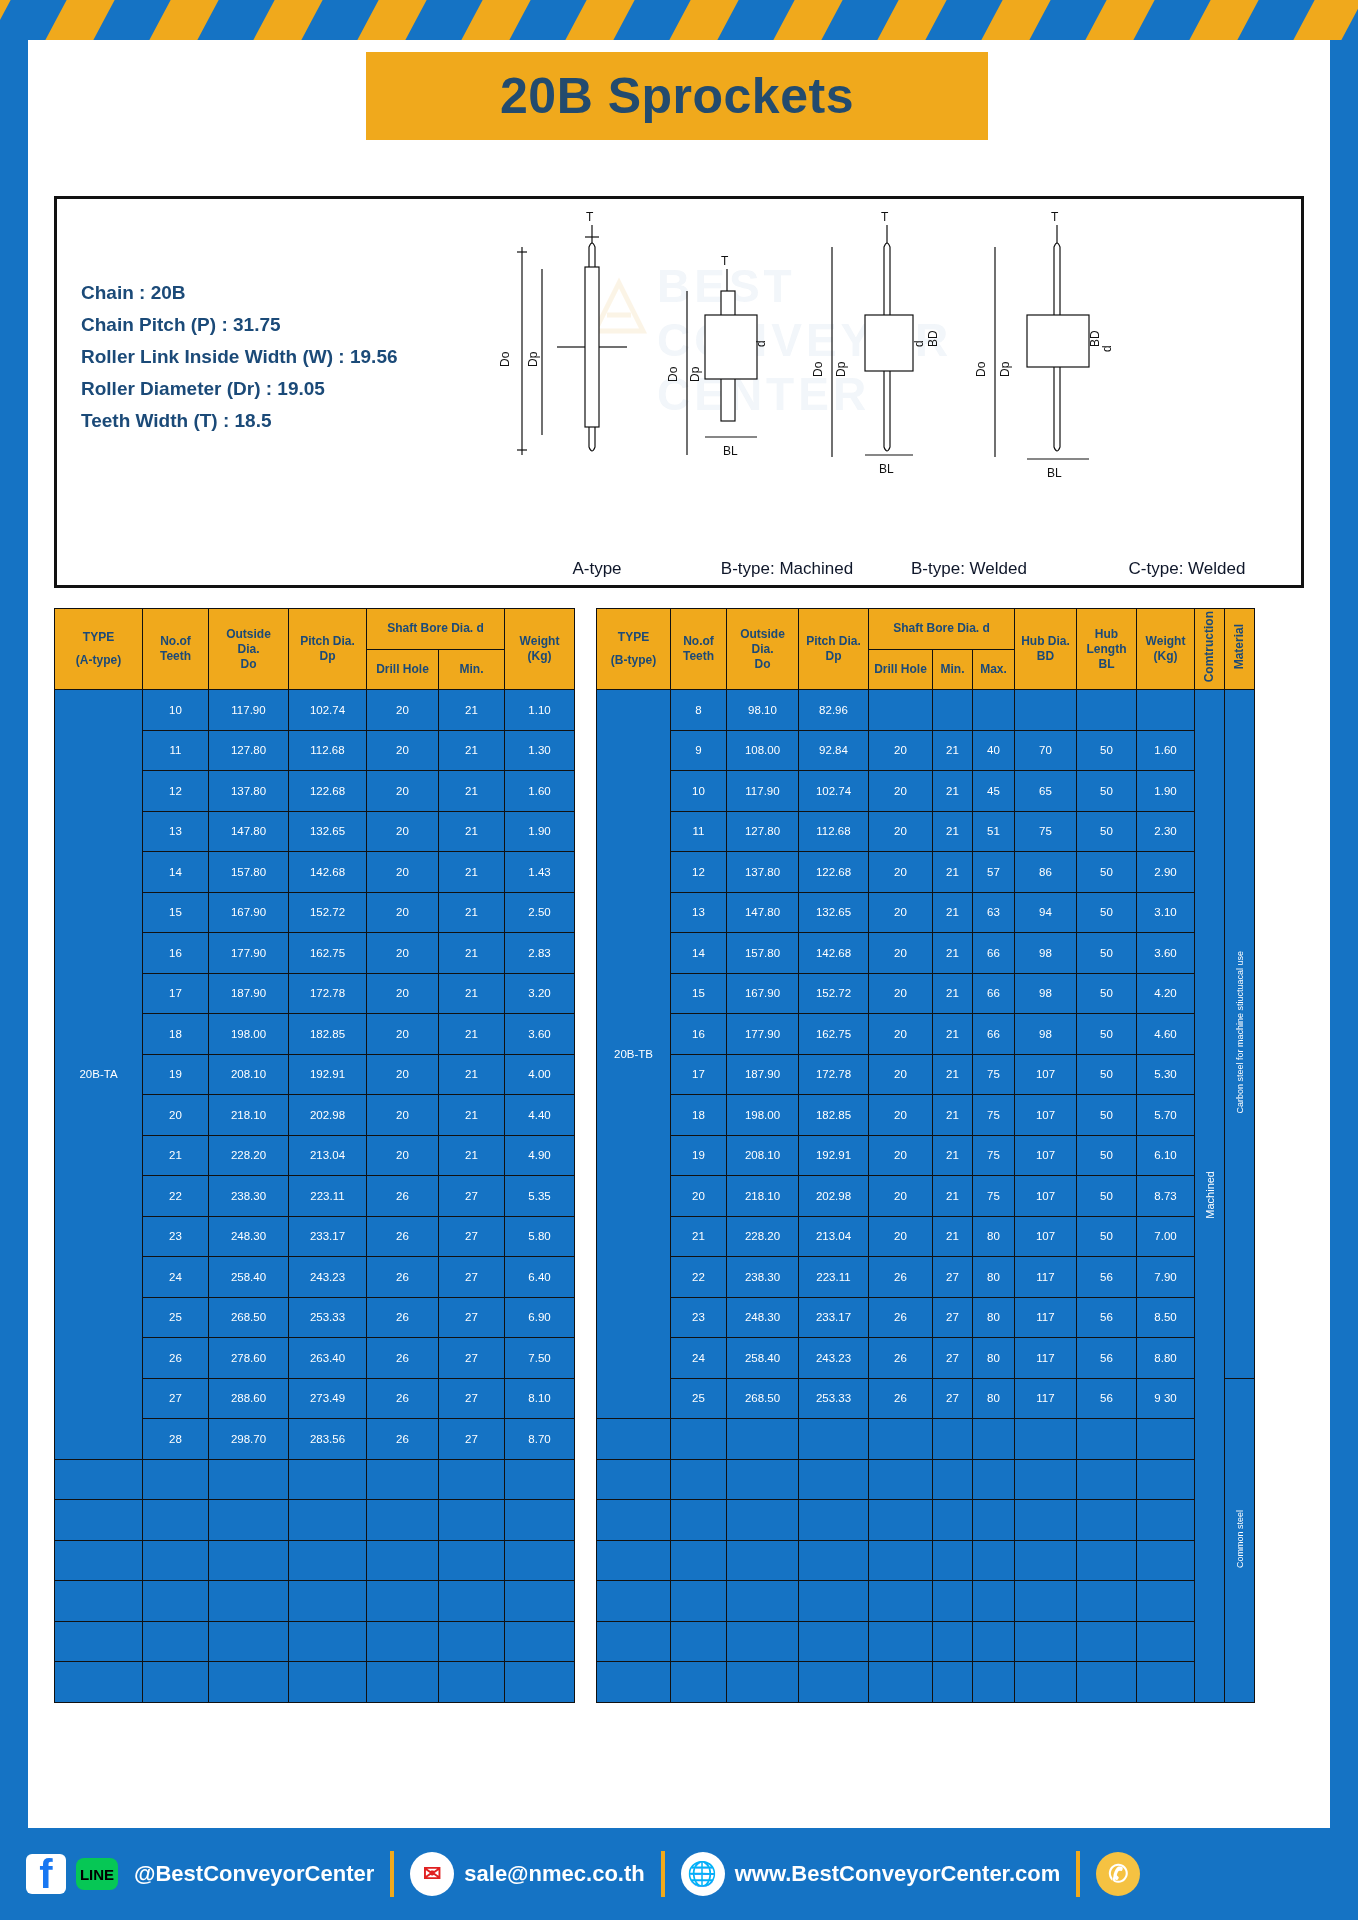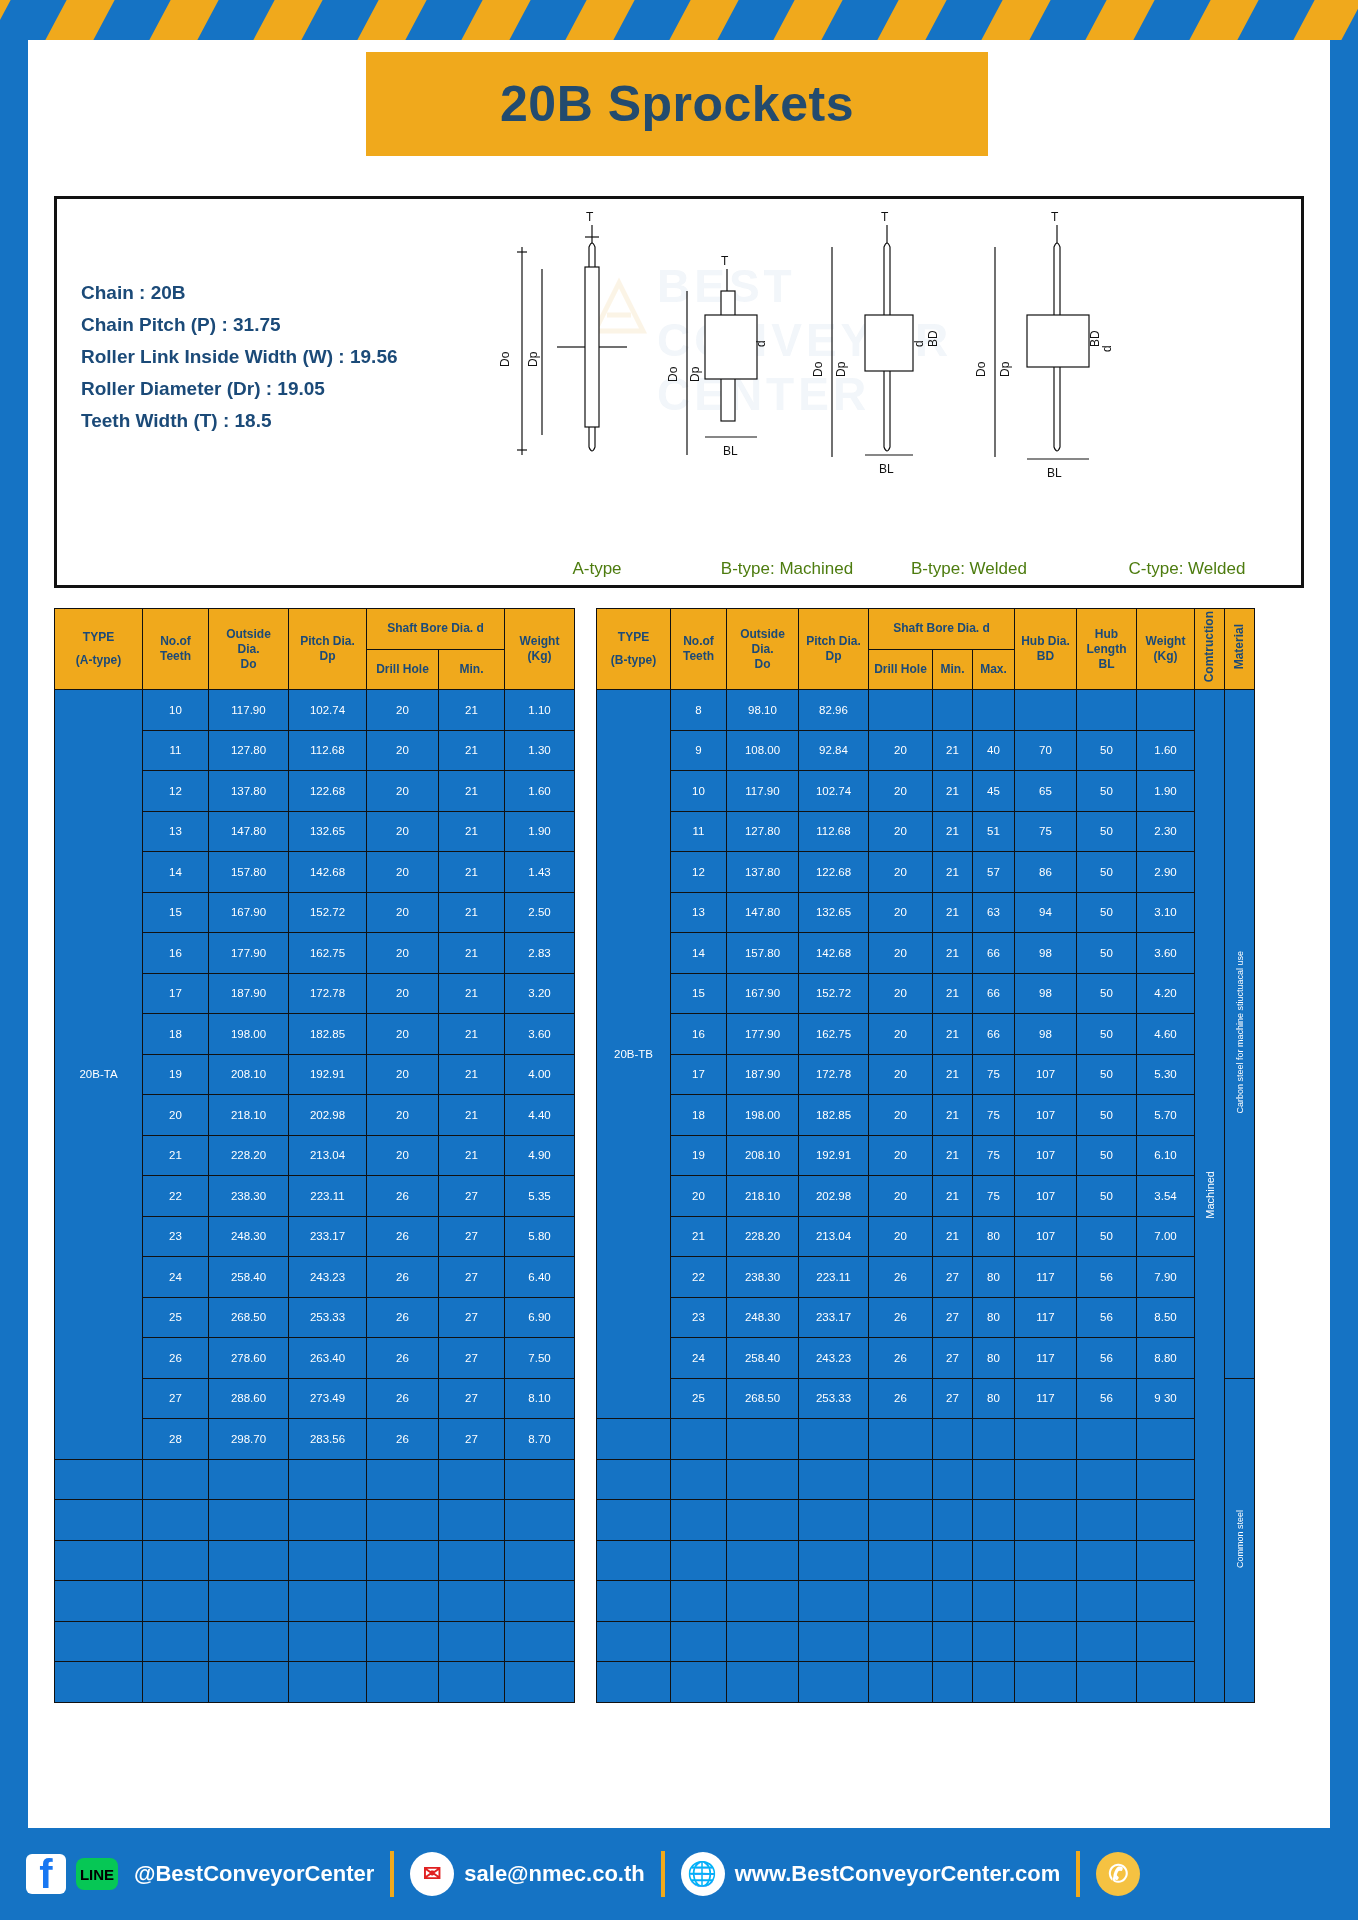--- a/index.html
+++ b/index.html
@@ -26,21 +26,21 @@
     background:#1573c4;
     transform:skewX(-28deg);
   }
   .inner {
     position:absolute;
     left:28px; top:40px; width:1302px; height:1788px;
     background:#ffffff;
   }
   
   .title-bar {
-    position:absolute; left:366px; top:52px; width:622px; height:104px;
+    position:absolute; left:366px; top:52px; width:622px; height:88px;
     background:#f0a91c;
     display:flex; align-items:center; justify-content:center;
   }
   .title-bar .t {
     font-size:50px; font-weight:bold; color:#234b6e; letter-spacing:0.5px;
   }
   
   .spec-box {
     position:absolute; left:54px; top:196px; width:1250px; height:392px;
     border:3px solid #111; background:#fff;
@@ -55,21 +55,21 @@
     color:#c8d8e8; font-size:46px; font-weight:bold; line-height:54px;
     letter-spacing:4px;
   }
   .wm-logo {
     position:absolute; left:-70px; top:16px;
     width:64px; height:64px; opacity:0.6;
   }
   .drawings { position:absolute; left:440px; top:8px; width:800px; height:380px; }
   .dwg-caption {
     position:absolute; bottom:8px;
-    font-size:17px; color:#4d7c0f; text-align:center;
+    font-size:17px; color:#0f172a; text-align:center;
   }
   
   .tbl-wrap { position:absolute; top:608px; }
   .tbl-a { left:54px; }
   .tbl-b { left:596px; }
   table.sp {
     border-collapse:collapse;
     background:#1573c4;
     table-layout:fixed;
   }
@@ -689,21 +689,21 @@
           </tr>
           <tr>
             <td>20</td>
             <td>218.10</td>
             <td>202.98</td>
             <td>20</td>
             <td>21</td>
             <td>75</td>
             <td>107</td>
             <td>50</td>
-            <td>3.54</td>
+            <td>8.73</td>
           </tr>
           <tr>
             <td>21</td>
             <td>228.20</td>
             <td>213.04</td>
             <td>20</td>
             <td>21</td>
             <td>80</td>
             <td>107</td>
             <td>50</td>

